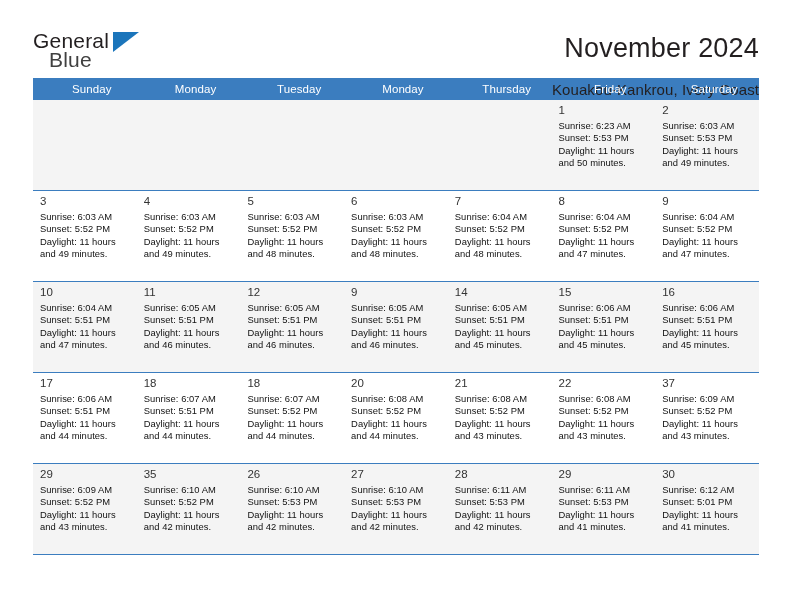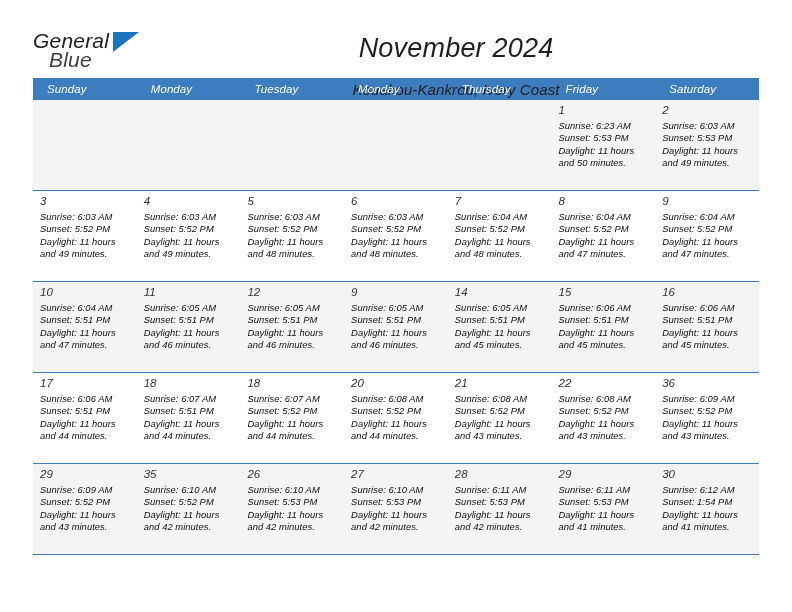--- a/index.html
+++ b/index.html
@@ -13,21 +13,20 @@
     font-family: "Liberation Sans", sans-serif;
     color: #000000;
     overflow: hidden;
   }
   .page {
     position: relative;
     width: 792px;
     height: 612px;
     box-sizing: border-box;
     padding: 0 33px;
-    font-style: italic;
   }
 
   
   .masthead {
     display: flex;
     align-items: flex-start;
     justify-content: space-between;
     padding-top: 30px;
     height: 70px;
     box-sizing: border-box;
@@ -59,21 +58,21 @@
   .logo-triangle {
     position: absolute;
     left: 80px;
     top: 2px;
     width: 0;
     height: 0;
     border-left: 26px solid #1b75bb;
     border-bottom: 20px solid transparent;
   }
   .title-block {
-    text-align: center;
+    text-align: right;
     flex: 1 1 auto;
     padding-top: 2px;
   }
   .cal-title {
     font-size: 27px;
     font-weight: normal;
     color: #231f20;
     line-height: 32px;
     letter-spacing: 0.2px;
   }
@@ -91,21 +90,21 @@
     border-collapse: collapse;
     table-layout: fixed;
     margin-top: 8px;
   }
   .calendar col { width: 103.71px; }
   .calendar thead th {
     background: #3b7dbf;
     color: #ffffff;
     font-size: 11.5px;
     font-weight: normal;
-    text-align: left;
+    text-align: center;
     padding: 5px 0 5px 14px;
     height: 20px;
     box-sizing: border-box;
     letter-spacing: 0.1px;
   }
   .calendar tbody td {
     vertical-align: top;
     height: 90px;
     padding: 0;
     border-bottom: 1px solid #3b7dbf;
@@ -388,21 +387,21 @@
             <div class="cell-inner">
               <div class="daynum">22</div>
               <div class="detail">Sunrise: 6:08 AM</div>
               <div class="detail">Sunset: 5:52 PM</div>
               <div class="detail">Daylight: 11 hours</div>
               <div class="detail">and 43 minutes.</div>
             </div>
           </td>
           <td>
             <div class="cell-inner">
-              <div class="daynum">36</div>
+              <div class="daynum">37</div>
               <div class="detail">Sunrise: 6:09 AM</div>
               <div class="detail">Sunset: 5:52 PM</div>
               <div class="detail">Daylight: 11 hours</div>
               <div class="detail">and 43 minutes.</div>
             </div>
           </td>
         </tr>
         <tr class="shade">
           <td>
             <div class="cell-inner">
@@ -455,21 +454,21 @@
               <div class="detail">Sunrise: 6:11 AM</div>
               <div class="detail">Sunset: 5:53 PM</div>
               <div class="detail">Daylight: 11 hours</div>
               <div class="detail">and 41 minutes.</div>
             </div>
           </td>
           <td>
             <div class="cell-inner">
               <div class="daynum">30</div>
               <div class="detail">Sunrise: 6:12 AM</div>
-              <div class="detail">Sunset: 1:54 PM</div>
+              <div class="detail">Sunset: 5:01 PM</div>
               <div class="detail">Daylight: 11 hours</div>
               <div class="detail">and 41 minutes.</div>
             </div>
           </td>
         </tr>
       </tbody>
   </table>
 
 </div>
 

